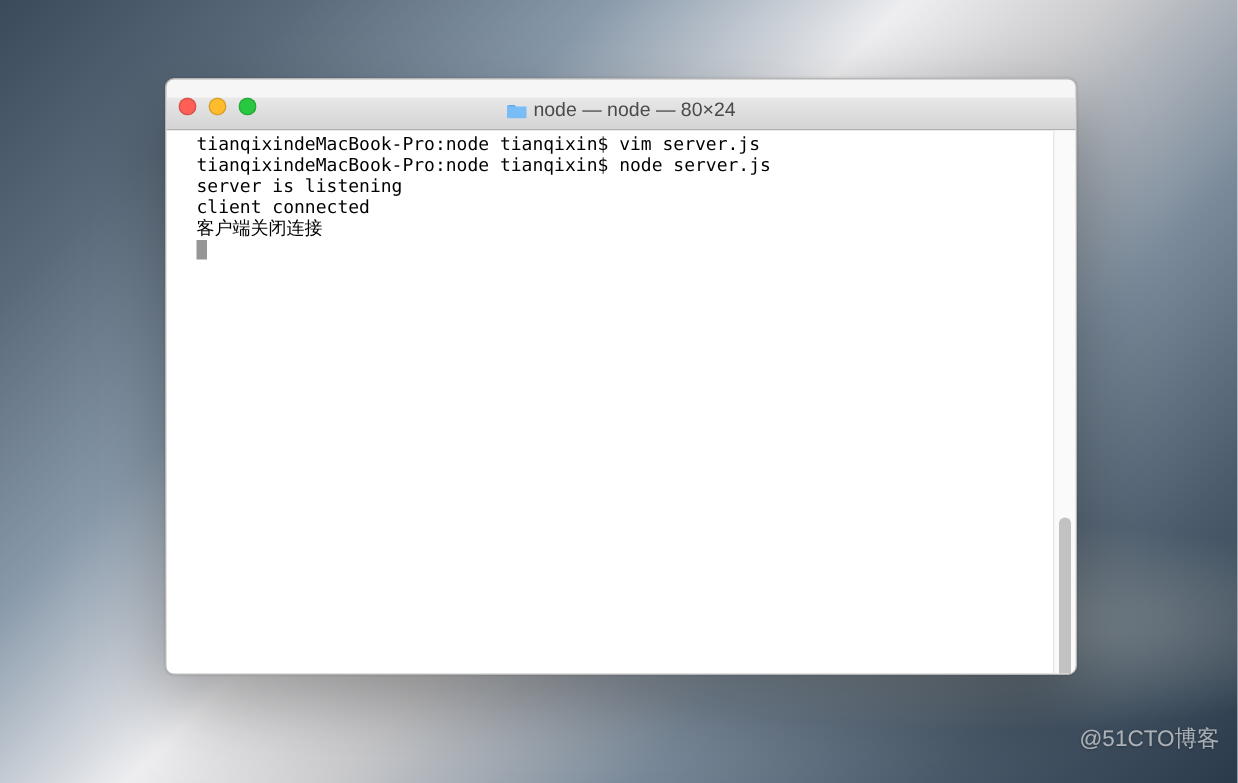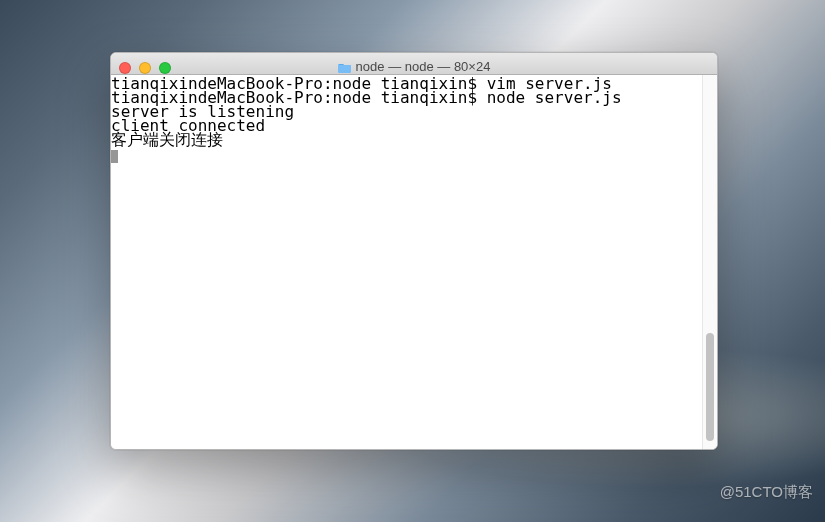--- a/index.html
+++ b/index.html
@@ -40,23 +40,24 @@
       box-shadow: 0 20px 50px rgba(0,0,0,0.35), 0 0 0 1px rgba(0,0,0,0.05);
       display: flex;
       flex-direction: column;
       overflow: hidden;
     }
     .titlebar {
       height: 22px;
       background: linear-gradient(#e8e8e8, #d4d4d4);
       border-bottom: 1px solid #b0b0b0;
       display: flex;
-      align-items: flex-end;
+      align-items: flex-start;
       position: relative;
       flex-shrink: 0;
+      margin-top: 12px;
     }
     .traffic-lights {
       display: flex;
       gap: 8px;
       padding-left: 8px;
       position: absolute;
       left: 0;
     }
     .traffic-light {
       width: 12px;
@@ -82,23 +83,23 @@
       display: inline-block;
     }
     .terminal-body {
       flex: 1;
       background: #ffffff;
       position: relative;
       display: flex;
     }
     .terminal-content {
       flex: 1;
-      padding: 2px 0;
+      padding: 2px 20px;
       font-family: "Menlo", "Monaco", "Consolas", monospace;
-      font-size: 16px;
+      font-size: 12px;
       line-height: 14px;
       color: #000;
       white-space: pre;
       overflow: hidden;
     }
     .terminal-line { display: block; }
     .cursor-block {
       display: inline-block;
       width: 7px;
       height: 13px;

